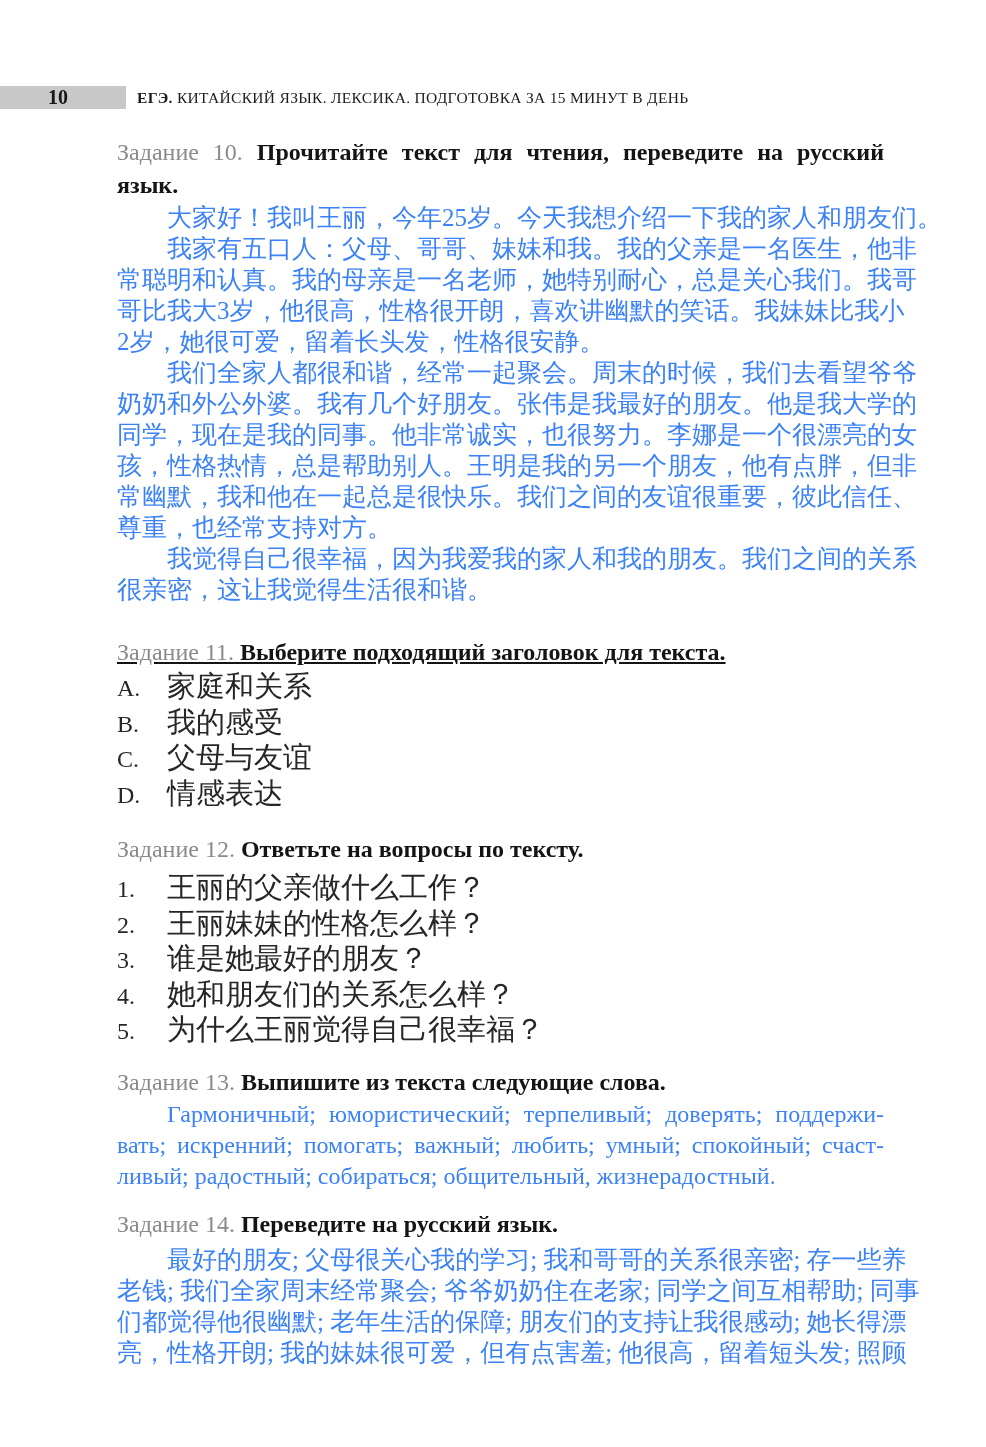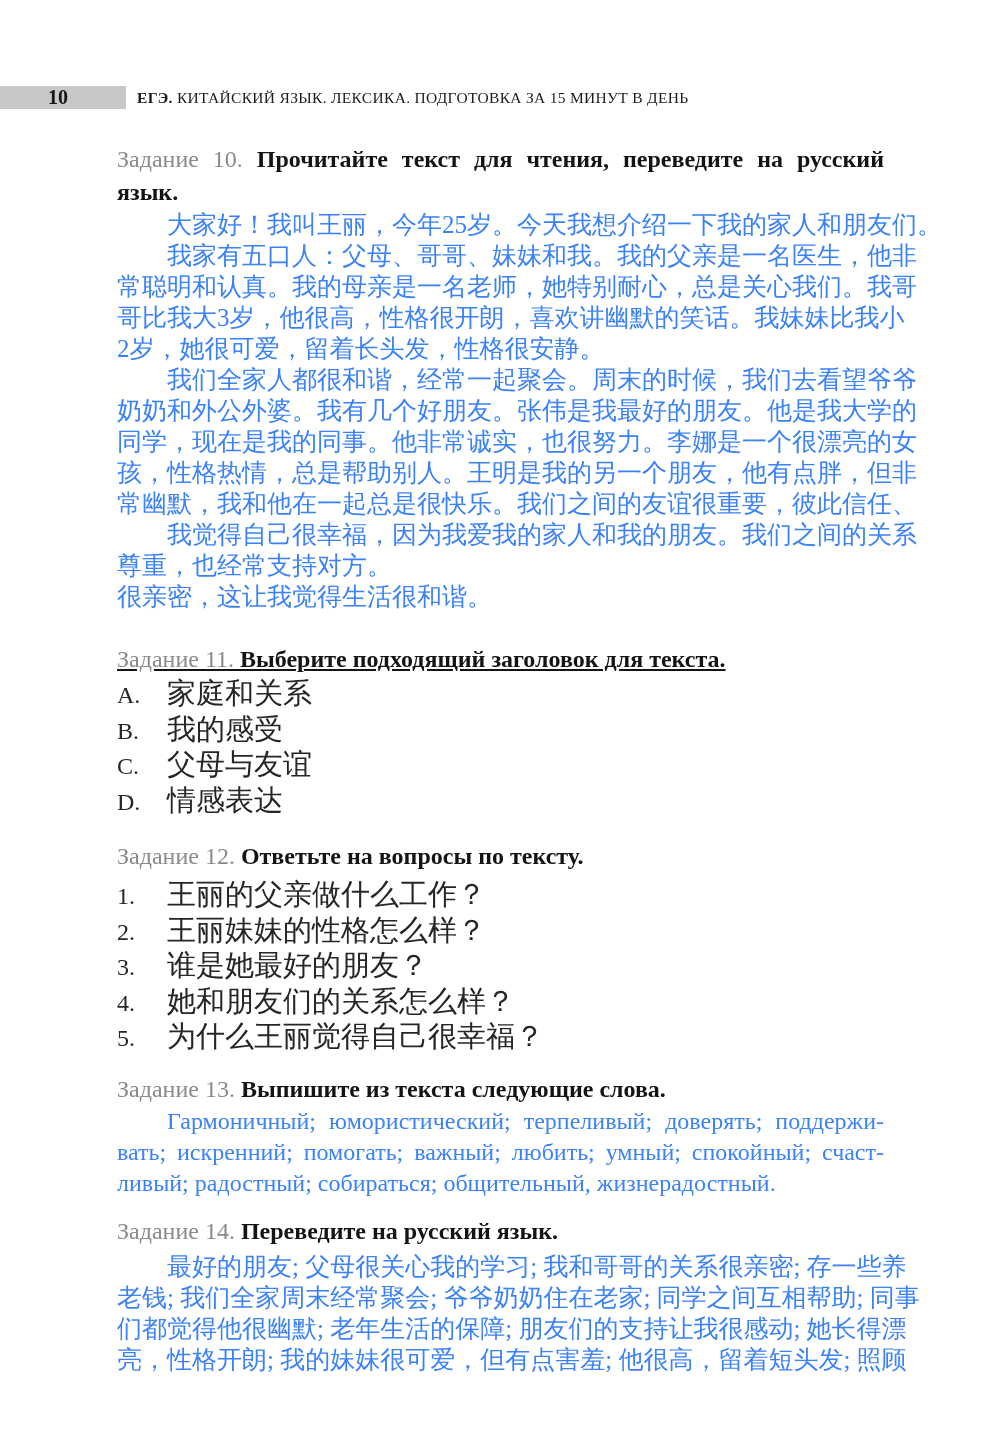--- a/index.html
+++ b/index.html
@@ -32,21 +32,21 @@
     font-size: 15.5px;
     line-height: 22px;
     letter-spacing: 0.3px;
     color: #1c1c1c;
     white-space: nowrap;
   }
   .runhead .strong { font-weight: bold; }
 
   .content {
     position: absolute;
-    left: 117px; top: 143px;
+    left: 117px; top: 136px;
     width: 767px;
   }
 
   .task-h {
     font-size: 24px;
     line-height: 33px;
     text-align: justify;
     color: #141414;
   }
   .task-label { color: #8a8a8a; font-weight: 500; }
@@ -106,22 +106,22 @@
       <div class="ln ind">大家好！我叫王丽，今年25岁。今天我想介绍一下我的家人和朋友们。</div>
       <div class="ln ind">我家有五口人：父母、哥哥、妹妹和我。我的父亲是一名医生，他非</div>
       <div class="ln">常聪明和认真。我的母亲是一名老师，她特别耐心，总是关心我们。我哥</div>
       <div class="ln">哥比我大3岁，他很高，性格很开朗，喜欢讲幽默的笑话。我妹妹比我小</div>
       <div class="ln short">2岁，她很可爱，留着长头发，性格很安静。</div>
       <div class="ln ind">我们全家人都很和谐，经常一起聚会。周末的时候，我们去看望爷爷</div>
       <div class="ln">奶奶和外公外婆。我有几个好朋友。张伟是我最好的朋友。他是我大学的</div>
       <div class="ln">同学，现在是我的同事。他非常诚实，也很努力。李娜是一个很漂亮的女</div>
       <div class="ln">孩，性格热情，总是帮助别人。王明是我的另一个朋友，他有点胖，但非</div>
       <div class="ln">常幽默，我和他在一起总是很快乐。我们之间的友谊很重要，彼此信任、</div>
+      <div class="ln short">尊重，也经常支持对方。</div>
       <div class="ln ind">我觉得自己很幸福，因为我爱我的家人和我的朋友。我们之间的关系</div>
-      <div class="ln short">尊重，也经常支持对方。</div>
       <div class="ln short">很亲密，这让我觉得生活很和谐。</div>
     </div>
 
     <div class="task-h m-h11">
       <span class="task-label">Задание 11.</span>
       <span class="task-title">Выберите подходящий заголовок для текста.</span>
     </div>
     <div class="m-opts">
       <div class="row">
         <span class="key">A.</span><span class="val">家庭和关系</span>

